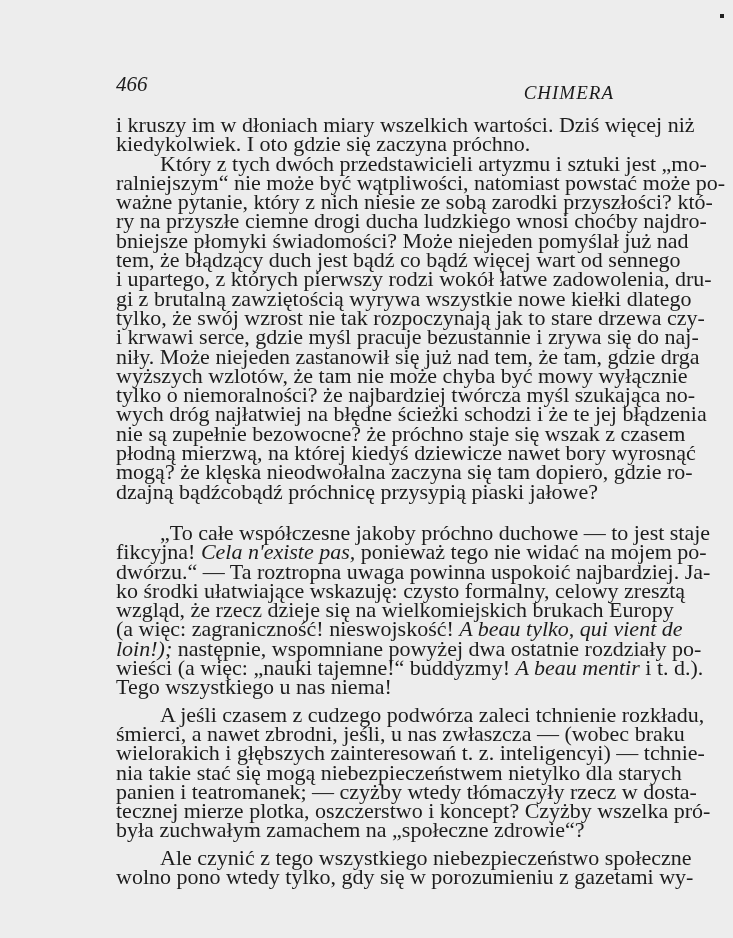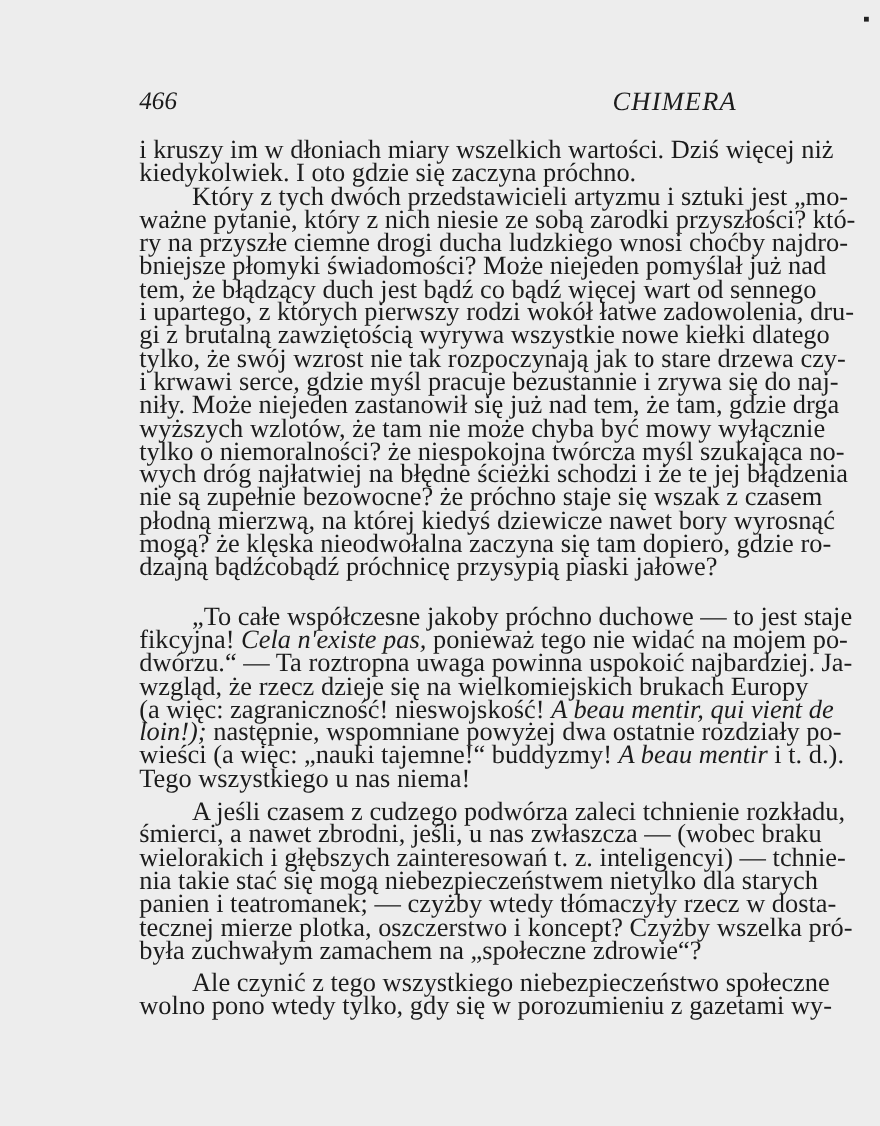--- a/index.html
+++ b/index.html
@@ -7,21 +7,21 @@
       width:733px; height:938px; overflow:hidden;
       background:#ededed;
       font-family:"Liberation Serif", "DejaVu Serif", serif;
       color:#1c1c1c;
       position:relative;
     }
     .page { position:absolute; left:0; top:0; width:733px; height:892px;padding-left:44px; }
     .speck { position:absolute; left:720px; top:14px; width:4px; height:4px; background:#222; }
     .header { position:absolute; left:116px; top:72px; width:498px; height:30px; }
     .pagenum { position:absolute; left:0; top:0; font-style:italic; font-size:21px; }
-    .runhead { position:absolute; right:0; top:0; font-style:italic; font-size:22px; letter-spacing:1px; }
+    .runhead { position:absolute; right:0; top:10px; font-style:italic; font-size:19px; letter-spacing:1px; }
     .body { position:absolute; left:116px; top:115px; width:498px; font-size:22px; line-height:19.3px; text-align:justify; }
     .line { display:block; white-space:nowrap; text-align-last:justify; text-align:justify; height:19.3px; }
     .line.last { text-align-last:left; }
     .indent { padding-left:44px; }
     .gap { height:22px; }
     .gap2 { height:8px; }
     i { font-style:italic; }
   </style>
 </head>
 <body>
@@ -34,44 +34,46 @@
     <span class="runhead">CHIMERA</span>
   </div>
 
   <div class="body" id="body">
       <div>
         <span class="line">i kruszy im w dłoniach miary wszelkich wartości. Dziś więcej niż</span>
         <span class="line last">kiedykolwiek. I oto gdzie się zaczyna próchno.</span>
       </div>
       <div>
         <span class="line indent">Który z tych dwóch przedstawicieli artyzmu i sztuki jest „mo-</span>
+        <span class="line">ralniejszym“ nie może być wątpliwości, natomiast powstać może po-</span>
         <span class="line">ważne pytanie, który z nich niesie ze sobą zarodki przyszłości? któ-</span>
         <span class="line">ry na przyszłe ciemne drogi ducha ludzkiego wnosi choćby najdro-</span>
         <span class="line">bniejsze płomyki świadomości? Może niejeden pomyślał już nad</span>
         <span class="line">tem, że błądzący duch jest bądź co bądź więcej wart od sennego</span>
         <span class="line">i upartego, z których pierwszy rodzi wokół łatwe zadowolenia, dru-</span>
         <span class="line">gi z brutalną zawziętością wyrywa wszystkie nowe kiełki dlatego</span>
         <span class="line">tylko, że swój wzrost nie tak rozpoczynają jak to stare drzewa czy-</span>
         <span class="line">i krwawi serce, gdzie myśl pracuje bezustannie i zrywa się do naj-</span>
         <span class="line">niły. Może niejeden zastanowił się już nad tem, że tam, gdzie drga</span>
         <span class="line">wyższych wzlotów, że tam nie może chyba być mowy wyłącznie</span>
-        <span class="line">tylko o niemoralności? że niespokojna twórcza myśl szukająca no-</span>
+        <span class="line">tylko o niemoralności? że najbardziej twórcza myśl szukająca no-</span>
         <span class="line">wych dróg najłatwiej na błędne ścieżki schodzi i że te jej błądzenia</span>
         <span class="line">nie są zupełnie bezowocne? że próchno staje się wszak z czasem</span>
         <span class="line">płodną mierzwą, na której kiedyś dziewicze nawet bory wyrosnąć</span>
         <span class="line">mogą? że klęska nieodwołalna zaczyna się tam dopiero, gdzie ro-</span>
         <span class="line last">dzajną bądźcobądź próchnicę przysypią piaski jałowe?</span>
       </div>
       <div class="gap"></div>
       <div>
         <span class="line indent">„To całe współczesne jakoby próchno duchowe — to jest staje</span>
         <span class="line">fikcyjna! <i>Cela n'existe pas,</i> ponieważ tego nie widać na mojem po-</span>
         <span class="line">dwórzu.“ — Ta roztropna uwaga powinna uspokoić najbardziej. Ja-</span>
+        <span class="line">ko środki ułatwiające wskazuję: czysto formalny, celowy zresztą</span>
         <span class="line">wzgląd, że rzecz dzieje się na wielkomiejskich brukach Europy</span>
-        <span class="line">(a więc: zagraniczność! nieswojskość! <i>A beau mentir, qui vient de</i></span>
+        <span class="line">(a więc: zagraniczność! nieswojskość! <i>A beau tylko, qui vient de</i></span>
         <span class="line"><i>loin!);</i> następnie, wspomniane powyżej dwa ostatnie rozdziały po-</span>
         <span class="line">wieści (a więc: „nauki tajemne!“ buddyzmy! <i>A beau mentir</i> i t. d.).</span>
         <span class="line last">Tego wszystkiego u nas niema!</span>
       </div>
       <div class="gap2"></div>
       <div>
         <span class="line indent">A jeśli czasem z cudzego podwórza zaleci tchnienie rozkładu,</span>
         <span class="line">śmierci, a nawet zbrodni, jeśli, u nas zwłaszcza — (wobec braku</span>
         <span class="line">wielorakich i głębszych zainteresowań t. z. inteligencyi) — tchnie-</span>
         <span class="line">nia takie stać się mogą niebezpieczeństwem nietylko dla starych</span>

